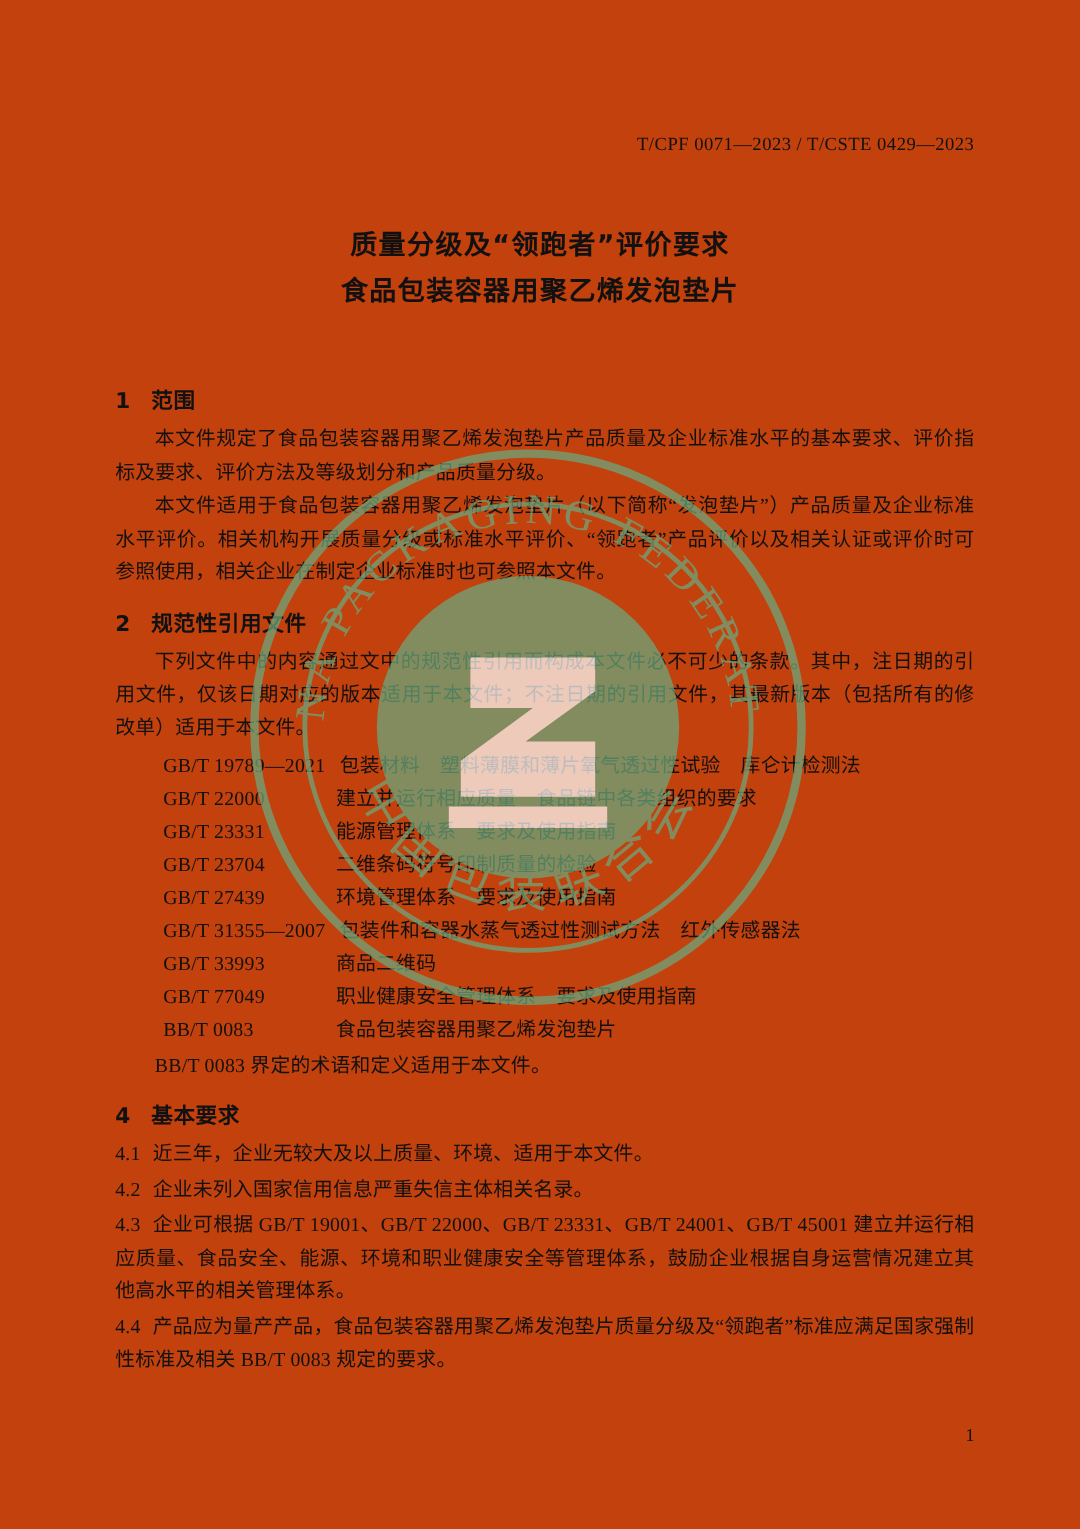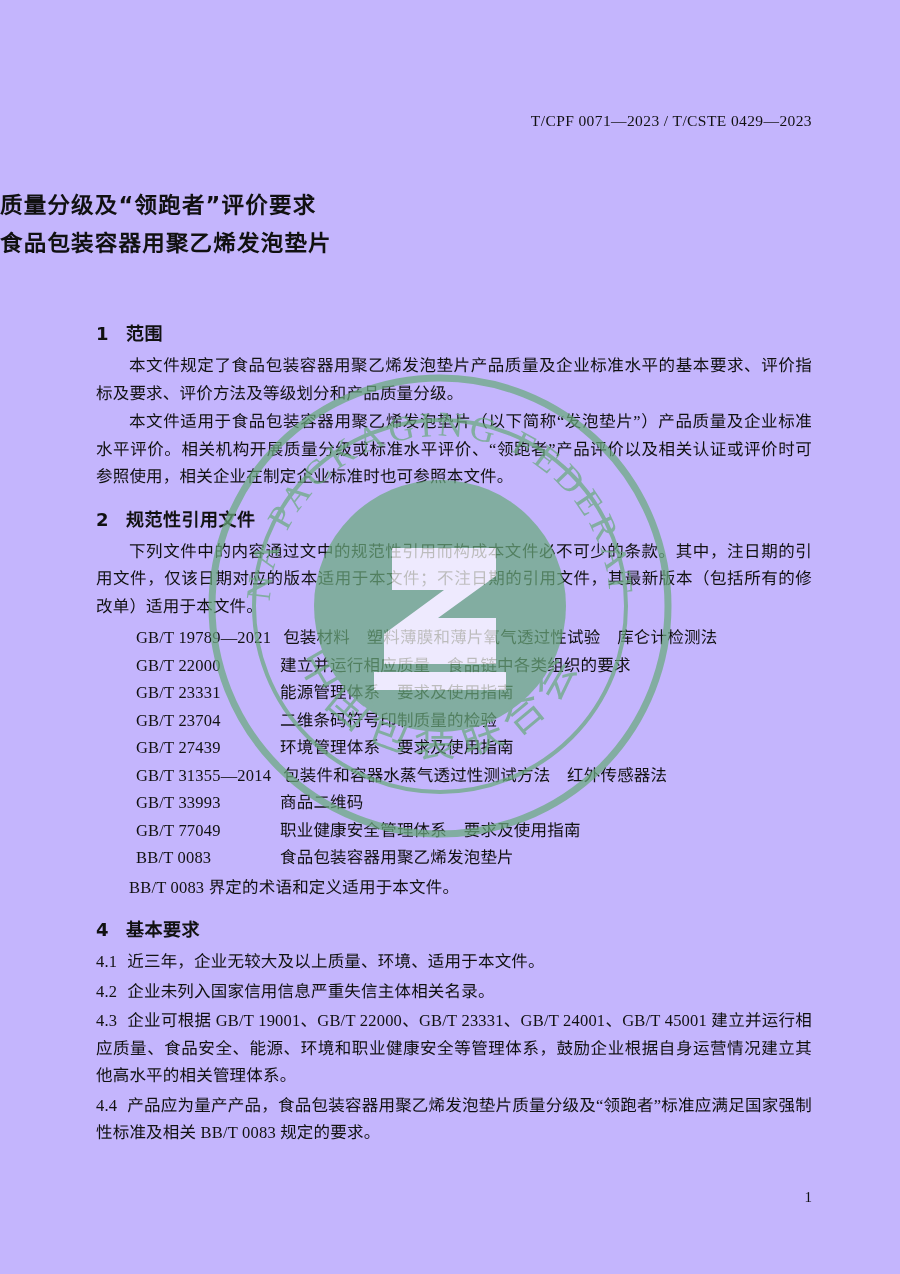--- a/index.html
+++ b/index.html
@@ -5,21 +5,21 @@
   html, body {
     margin: 0;
     padding: 0;
     background: #ffffff;
   }
   .page {
     position: relative;
     width: 900px;
     height: 1274px;
     margin: 0 auto;
-    background: #c4b5fd;
+    background: #c2410c;
     overflow: hidden;
     font-family: "Liberation Serif", "DejaVu Serif", serif;
     color: #111111;
   }
 
   
   .header {
     position: absolute;
     top: 112px;
     right: 88px;
@@ -29,21 +29,21 @@
     color: #111;
     white-space: nowrap;
   }
 
   
   .title-block {
     position: absolute;
     top: 186px;
     left: 0;
     width: 900px;
-    text-align: left;
+    text-align: center;
   }
   .title-line {
     font-family: "DejaVu Sans", "Liberation Sans", sans-serif;
     font-weight: bold;
     font-size: 22.5px;
     letter-spacing: 1.2px;
     line-height: 38px;
     color: #111;
   }
 
@@ -168,21 +168,21 @@
       <li class="ref-item">
         <span class="code">GB/T 23331</span><span class="gap"></span><span>能源管理体系　要求及使用指南</span>
       </li>
       <li class="ref-item">
         <span class="code">GB/T 23704</span><span class="gap"></span><span>二维条码符号印制质量的检验</span>
       </li>
       <li class="ref-item">
         <span class="code">GB/T 27439</span><span class="gap"></span><span>环境管理体系　要求及使用指南</span>
       </li>
       <li class="ref-item">
-        <span class="code">GB/T 31355—2014</span><span class="gap"></span><span>包装件和容器水蒸气透过性测试方法　红外传感器法</span>
+        <span class="code">GB/T 31355—2007</span><span class="gap"></span><span>包装件和容器水蒸气透过性测试方法　红外传感器法</span>
       </li>
       <li class="ref-item">
         <span class="code">GB/T 33993</span><span class="gap"></span><span>商品二维码</span>
       </li>
       <li class="ref-item">
         <span class="code">GB/T 77049</span><span class="gap"></span><span>职业健康安全管理体系　要求及使用指南</span>
       </li>
       <li class="ref-item">
         <span class="code">BB/T 0083</span><span class="gap"></span><span>食品包装容器用聚乙烯发泡垫片</span>
       </li>

